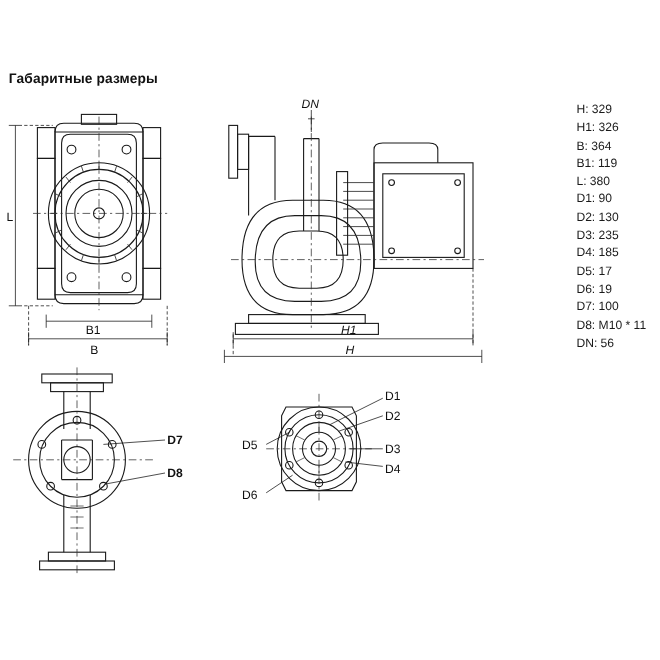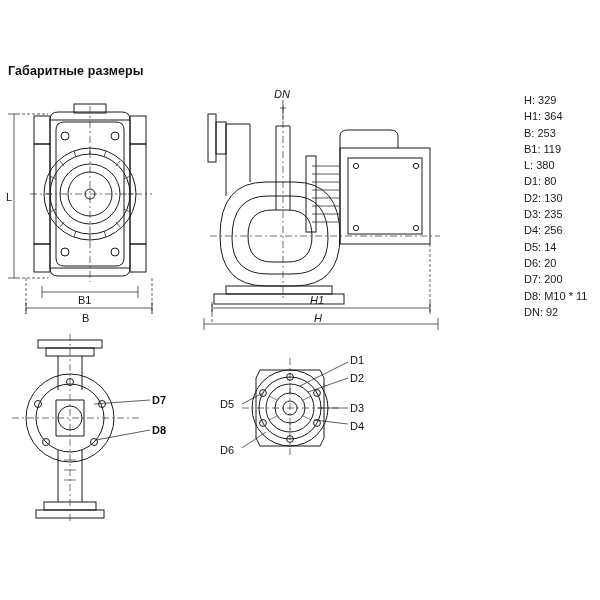--- a/index.html
+++ b/index.html
@@ -55,33 +55,33 @@
 </style>
 </head>
 <body>
 
 <div id="root">
 
   <div class="title">Габаритные размеры</div>
 
   <div class="spec-list">
     <div class="spec-row">H: 329</div>
-    <div class="spec-row">H1: 364</div>
-    <div class="spec-row">B: 253</div>
+    <div class="spec-row">H1: 326</div>
+    <div class="spec-row">B: 364</div>
     <div class="spec-row">B1: 119</div>
     <div class="spec-row">L: 380</div>
-    <div class="spec-row">D1: 80</div>
+    <div class="spec-row">D1: 90</div>
     <div class="spec-row">D2: 130</div>
     <div class="spec-row">D3: 235</div>
-    <div class="spec-row">D4: 256</div>
-    <div class="spec-row">D5: 14</div>
-    <div class="spec-row">D6: 20</div>
-    <div class="spec-row">D7: 200</div>
+    <div class="spec-row">D4: 185</div>
+    <div class="spec-row">D5: 17</div>
+    <div class="spec-row">D6: 19</div>
+    <div class="spec-row">D7: 100</div>
     <div class="spec-row">D8: M10 * 11</div>
-    <div class="spec-row">DN: 92</div>
+    <div class="spec-row">DN: 56</div>
   </div>
 
   <div class="panel" style="left:0px; top:86px;">
     <svg width="200" height="240" viewBox="0 0 200 240">
       <g fill="none" stroke="#1a1a1a" stroke-width="1">
 
         <rect x="34" y="30" width="16" height="28"></rect>
         <rect x="34" y="58" width="16" height="100"></rect>
         <rect x="34" y="158" width="16" height="28"></rect>
         <rect x="130" y="30" width="16" height="28"></rect>

